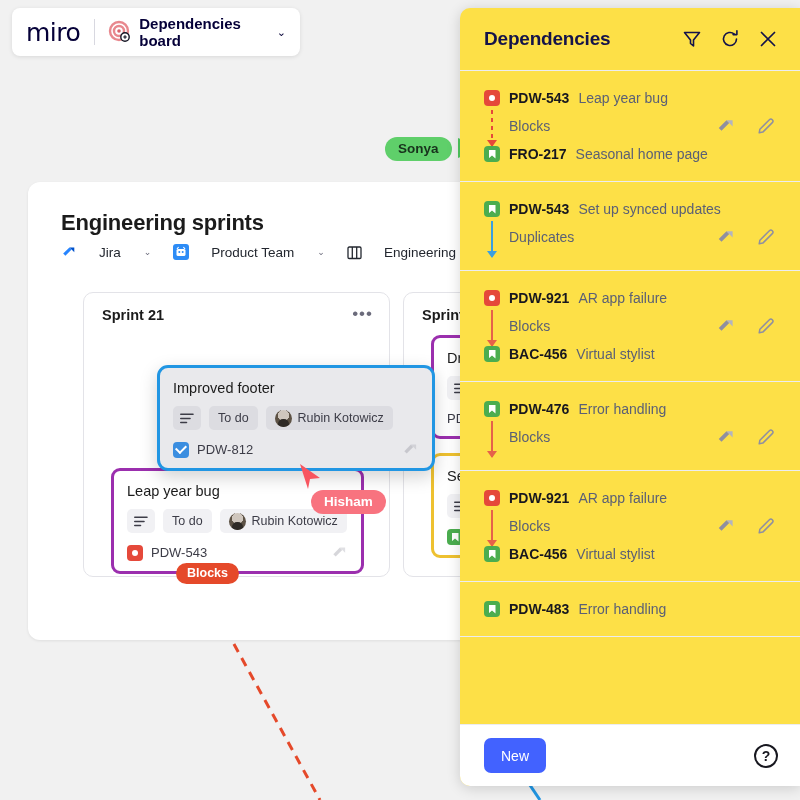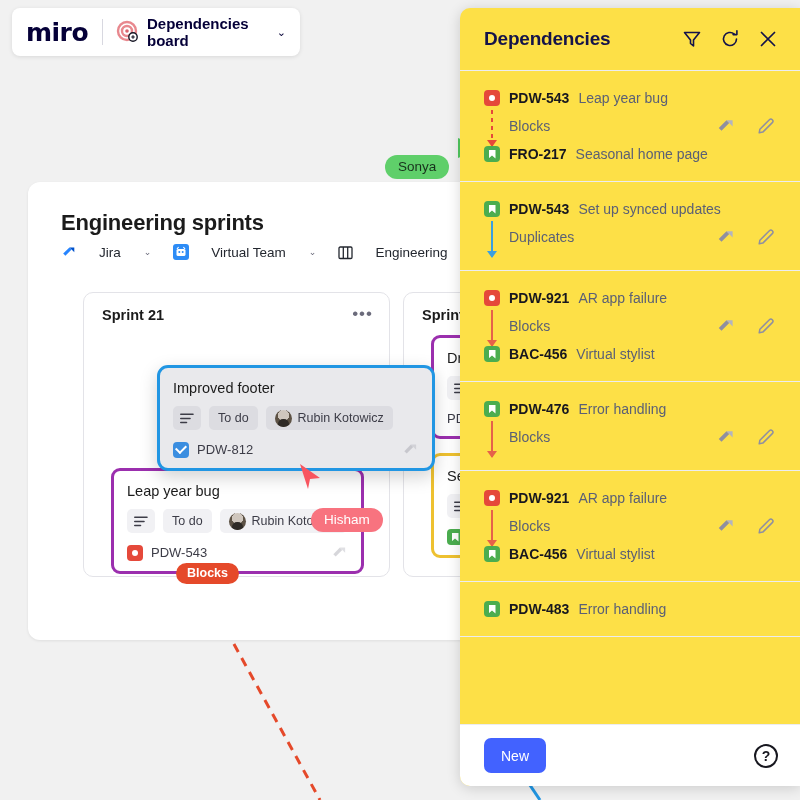--- a/index.html
+++ b/index.html
@@ -19,21 +19,21 @@
     width: 288px; height: 48px;
     background: #ffffff;
     border-radius: 8px;
     box-shadow: 0 1px 4px rgba(0,0,0,.10);
     display: flex; align-items: center;
     padding: 0 14px;
     z-index: 40;
   }
   .miro-word {
     font-family: "DejaVu Sans", sans-serif;
-    font-weight: 700; font-size: 25px; letter-spacing: -0.5px;
+    font-weight: 400; font-size: 25px; letter-spacing: -0.5px;
     color: #050038;
   }
   .logobar-div { width: 1px; height: 26px; background: #d8d8e0; margin: 0 14px; }
   .board-chip { display: flex; align-items: center; gap: 8px; cursor: pointer; }
   .board-title-txt { font-size: 15px; color: #050038; font-weight: 600; }
   .chev { color: #050038; font-size: 11px; line-height: 1; }
 
   
   .target-ico { position: relative; width: 22px; height: 22px; flex: 0 0 22px; }
 
@@ -151,21 +151,21 @@
     background: #e5492a; color: #fff;
     font-size: 12.5px; font-weight: 700;
     border-radius: 11px; padding: 3px 11px 4px 11px;
     white-space: nowrap;
   }
 
   
   .cursor-label {
     position: absolute; z-index: 45;
     border-radius: 13px; padding: 4px 13px 5px 13px;
-    font-size: 13.5px; color: #fff; font-weight: 400; white-space: nowrap; margin-top: 18px;
+    font-size: 13.5px; color: #fff; font-weight: 700; white-space: nowrap;
   }
   .cur-sonya { background: #5fcf6a; color: #18321c; left: 385px; top: 137px; }
   .cur-hisham { background: #f8737f; left: 311px; top: 490px; }
   .ptr { position: absolute; z-index: 46; }
 
   
   .panel {
     position: absolute; right: 0px; top: 8px;
     width: 340px; height: 778px;
     background: #fde047;
@@ -276,21 +276,21 @@
 
       <div class="tool">
         <span class="pt-ico">
           <svg width="12" height="12" viewBox="0 0 12 12">
             <rect x="1.5" y="3" width="9" height="7" rx="1.6" fill="#fff"></rect>
             <circle cx="4.3" cy="6" r="1" fill="#2d8cf6"></circle>
               <circle cx="7.7" cy="6" r="1" fill="#2d8cf6"></circle>
             <path d="M2,3 L3.6,1 M10,3 L8.4,1" stroke="#fff" stroke-width="1.2"></path>
           </svg>
         </span>
-        <span>Virtual Team</span>
+        <span>Product Team</span>
         <span class="chev2">⌄</span>
       </div>
 
       <div class="tool">
         <span class="cols-ico">
           <svg width="15" height="15" viewBox="0 0 15 15">
             <rect x="1" y="2" width="13" height="11.5" rx="1.2" fill="none" stroke="#23272f" stroke-width="1.3"></rect>
             <path d="M5.3,2 v11.5 M9.7,2 v11.5" stroke="#23272f" stroke-width="1.3"></path>
           </svg>
         </span>

